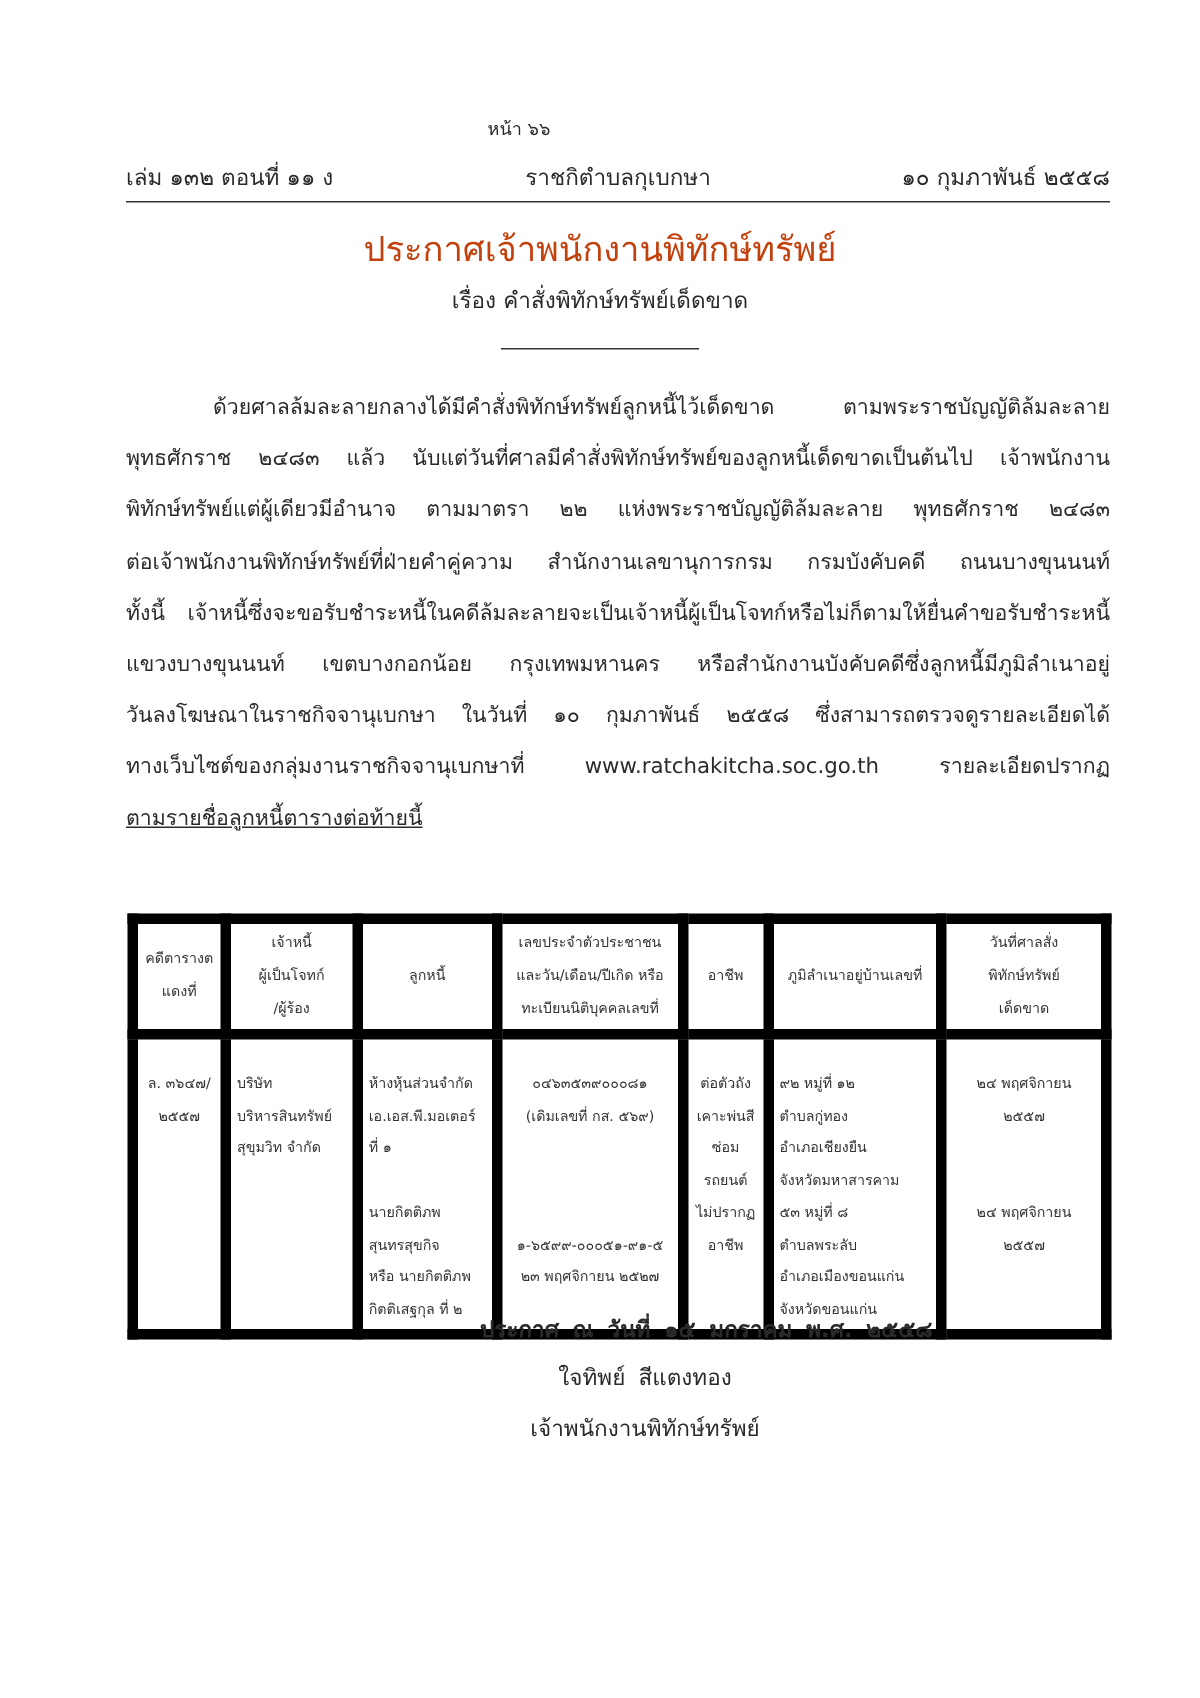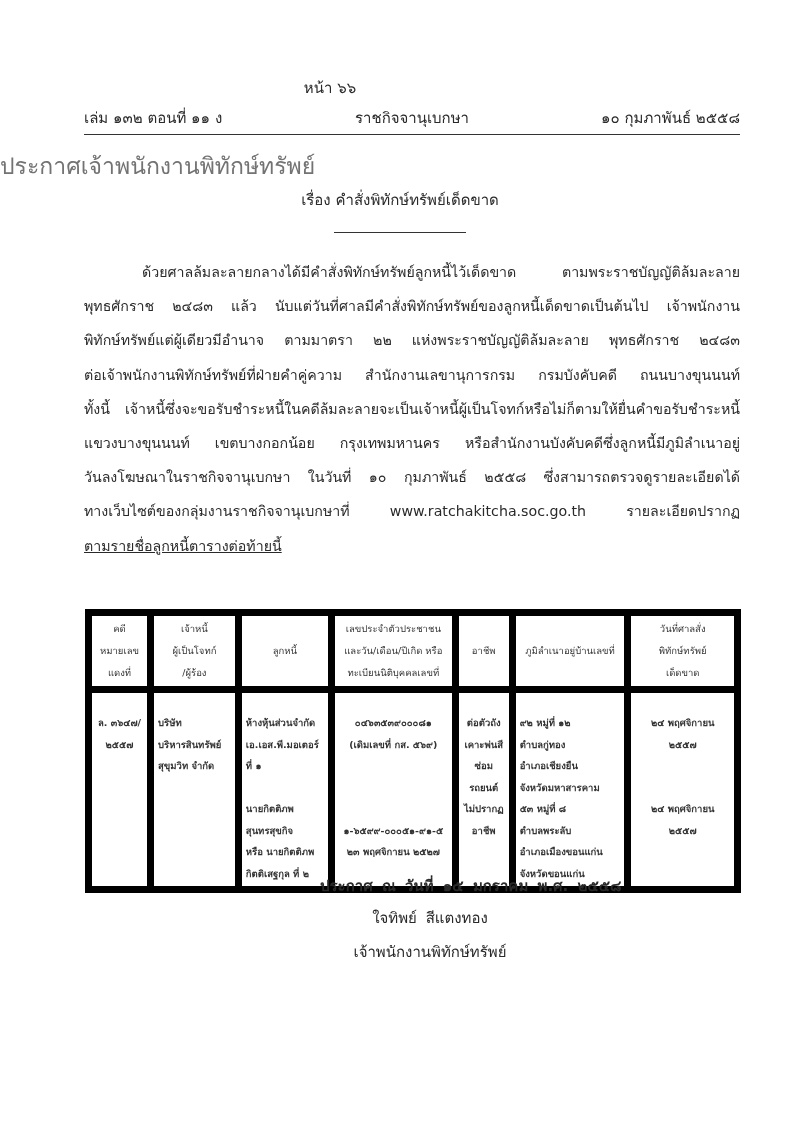--- a/index.html
+++ b/index.html
@@ -1,53 +1,53 @@
 <!DOCTYPE html>
 <html><head>
 <meta charset="utf-8">
 <style>
   html, body { margin: 0; padding: 0; background: #ffffff; }
   body { width: 800px; height: 1132px; position: relative; overflow: hidden;
          font-family: "DejaVu Sans", "Liberation Sans", sans-serif; color: #2a2a2a; }
   .abs { position: absolute; }
-  .page-number { top: 76px; left: 0; width: 660px; text-align: center; font-size: 15px; }
+  .page-number { top: 76px; left: 16px; width: 660px; text-align: center; font-size: 12px; }
   .header-row { top: 106px; left: 84px; width: 656px; height: 24px; font-size: 15px; }
   .header-left { position: absolute; left: 0; top: 0; }
   .header-center { position: absolute; left: 0; width: 656px; top: 0; text-align: center; }
   .header-right { position: absolute; right: 0; top: 0; }
   .header-rule { top: 134px; left: 84px; width: 656px; height: 0; border-top: 1.5px solid #333; }
-  .title { top: 148px; left: 0; width: 800px; font-size: 23px; color: #737373; }
+  .title { top: 148px; left: 0; width: 800px; text-align: center; font-size: 23px; color: #c2410c; }
   .subject { top: 188px; left: 0; width: 800px; text-align: center; font-size: 15px; }
   .subject span + span { }
   .title-rule { top: 232px; left: 334px; width: 132px; border-top: 1px solid #333; }
   .body-text { top: 255px; left: 84px; width: 656px; font-size: 14.2px; line-height: 34.2px; }
   .body-line { white-space: nowrap; text-align: justify; text-align-last: justify; height: 34.2px; overflow: visible; }
   .body-line.first { padding-left: 58px; }
   .body-line.last { text-align-last: left; text-decoration: underline; }
   table.debtors { position: absolute; top: 609px; left: 85px; width: 656px; border-collapse: collapse;
                   font-size: 9.5px; color: #333; }
   table.debtors td, table.debtors th { border: 7px solid #000000; vertical-align: top; padding: 0 4px; font-weight: normal; }
   table.debtors th { height: 70px; vertical-align: middle; text-align: center; line-height: 22px; }
-  table.debtors td { line-height: 21.5px; padding-top: 19px; padding-bottom: 2px; font-weight: bold; }
+  table.debtors td { line-height: 21.5px; padding-top: 19px; padding-bottom: 2px; }
   .center { text-align: center; }
   .gap { height: 21.5px; }
   .sign-block { top: 874px; left: 0; width: 800px; font-size: 15px; }
   .sign-line { position: absolute; white-space: nowrap; }
   .sign-date { left: 320px; top: 0; word-spacing: 4px; font-weight: bold; }
   .sign-name { left: 0; width: 860px; text-align: center; top: 32px; word-spacing: 4px; }
   .sign-title { left: 0; width: 860px; text-align: center; top: 66px; }
 </style>
 </head>
 <body>
 
 <div class="abs page-number">หน้า   ๖๖</div>
 
 <div class="abs header-row">
   <span class="header-left">เล่ม   ๑๓๒   ตอนที่   ๑๑   ง</span>
-  <span class="header-center">ราชกิจจานุเบกษา</span>
+  <span class="header-center">ราชกิตำบลกุเบกษา</span>
   <span class="header-right">๑๐   กุมภาพันธ์   ๒๕๕๘</span>
 </div>
 <div class="abs header-rule"></div>
 
 <div class="abs title">ประกาศเจ้าพนักงานพิทักษ์ทรัพย์</div>
 <div class="abs subject">
   <span>เรื่อง</span>
   <span>คำสั่งพิทักษ์ทรัพย์เด็ดขาด</span>
 </div>
 <div class="abs title-rule"></div>
@@ -70,21 +70,21 @@
       <col style="width:85px">
       <col style="width:90px">
       <col style="width:120px">
     <col style="width:55px">
       <col style="width:112px">
       <col style="width:106px">
   </colgroup>
   <thead>
     <tr>
       <th>
-        <div>คดีหมายเลข</div>
+        <div>คดีตารางต</div>
         <div>แดงที่</div>
       </th>
       <th>
         <div>เจ้าหนี้</div>
         <div>ผู้เป็นโจทก์</div>
         <div>/ผู้ร้อง</div>
       </th>
       <th>
         <div>ลูกหนี้</div>
       </th>

